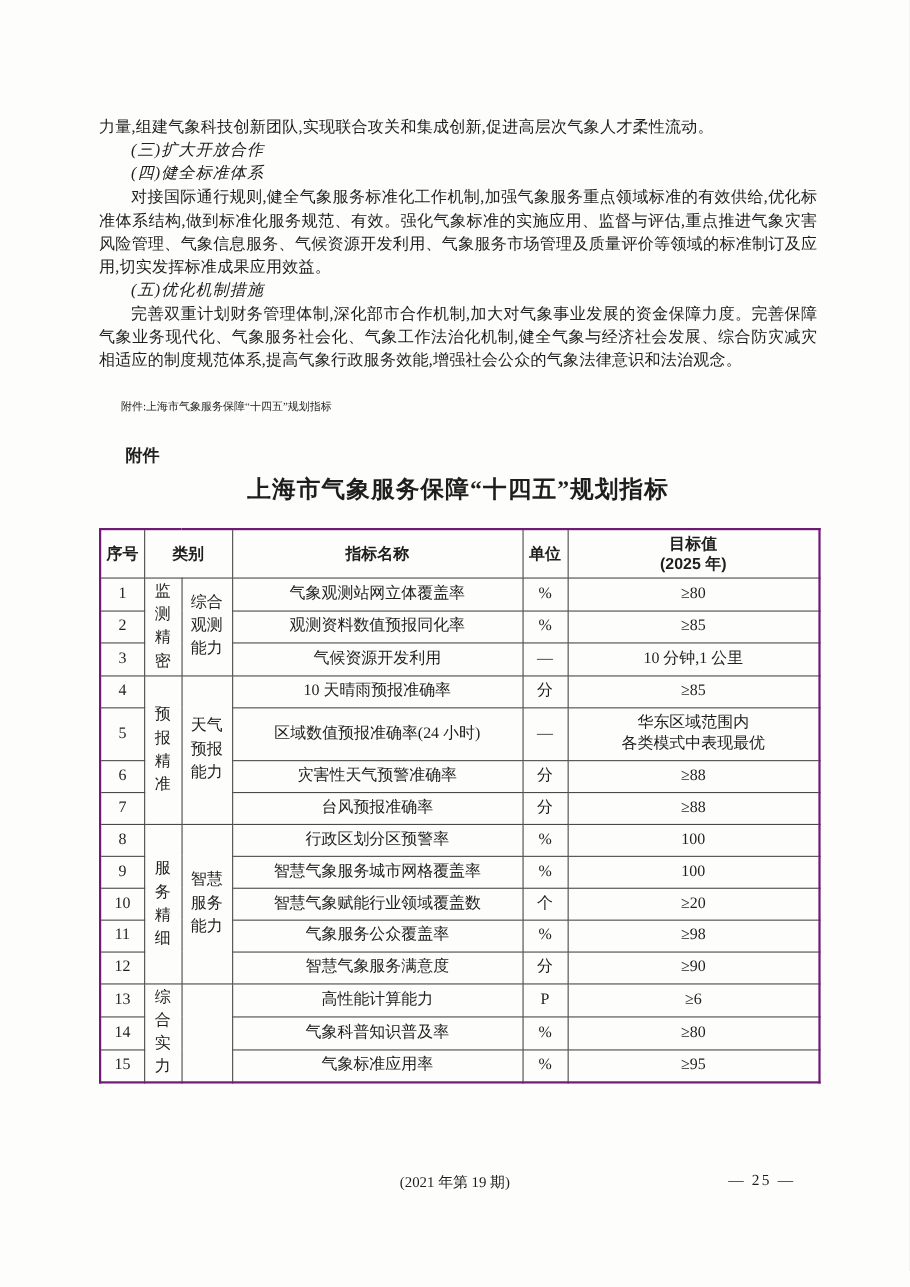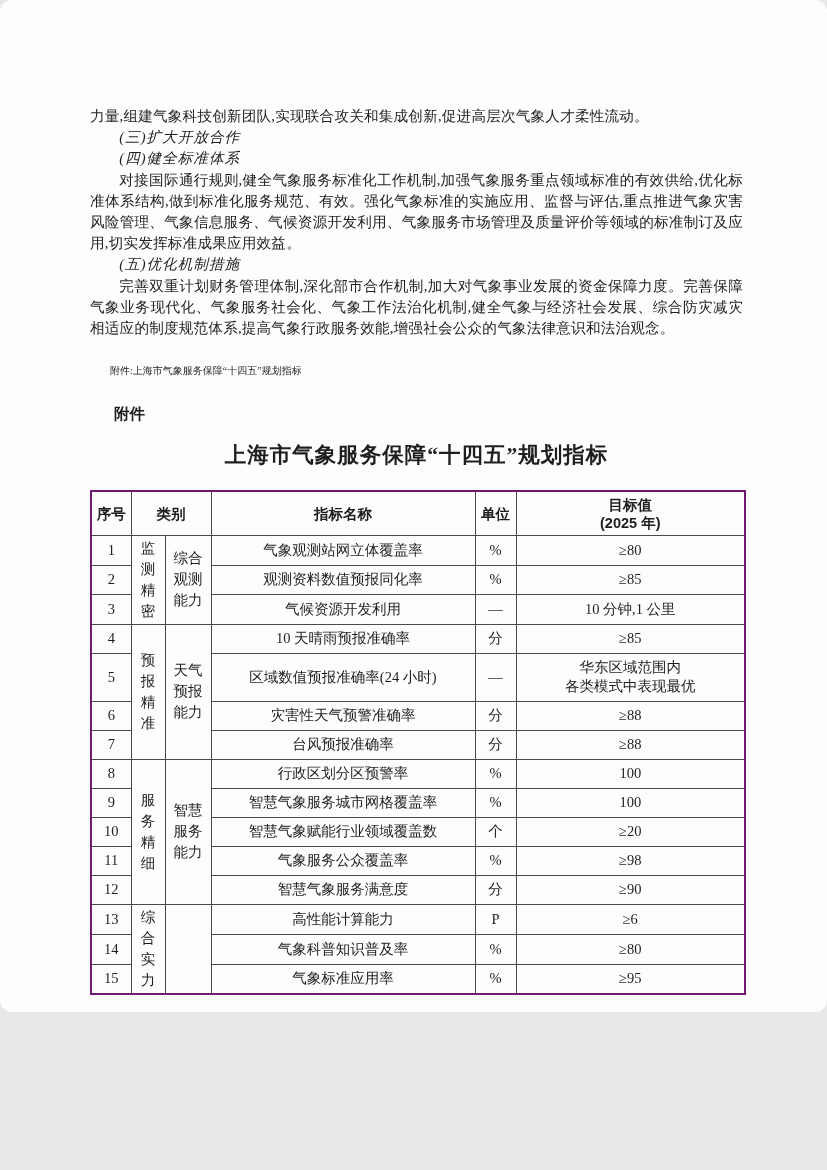--- a/index.html
+++ b/index.html
@@ -1,26 +1,25 @@
 <!DOCTYPE html>
 <html><head>
 <meta charset="utf-8">
 <style>
   * { margin: 0; padding: 0; box-sizing: border-box; }
   html, body { background: #e8e8e8; }
   .page {
     position: relative;
     width: 827px;
-    height: 1012px;
+    height: 1170px;
     margin: 0 auto;
     background: #fdfdfb;
     color: #1e1e1e;
     font-family: "Liberation Serif", "DejaVu Serif", serif;
     overflow: hidden;
-    border-radius: 12px;
   }
   .content {
     position: absolute;
     left: 90px;
     top: 106px;
     width: 653px;
   }
   .body-text p {
     font-size: 14.6px;
     line-height: 21.2px;
@@ -40,21 +39,21 @@
     text-indent: 2em;
   }
   .attachment-label {
     margin-top: 23px;
     font-family: "Liberation Sans", "DejaVu Sans", sans-serif;
     font-weight: bold;
     font-size: 15.5px;
     padding-left: 24px;
   }
   .table-title {
-    margin-top: 15px;
+    margin-top: 5px;
     text-align: center;
     font-weight: bold;
     font-size: 21.5px;
     letter-spacing: 1px;
   }
   table.indicators {
     margin-top: 21px;
     width: 654px;
     border-collapse: collapse;
     table-layout: fixed;

